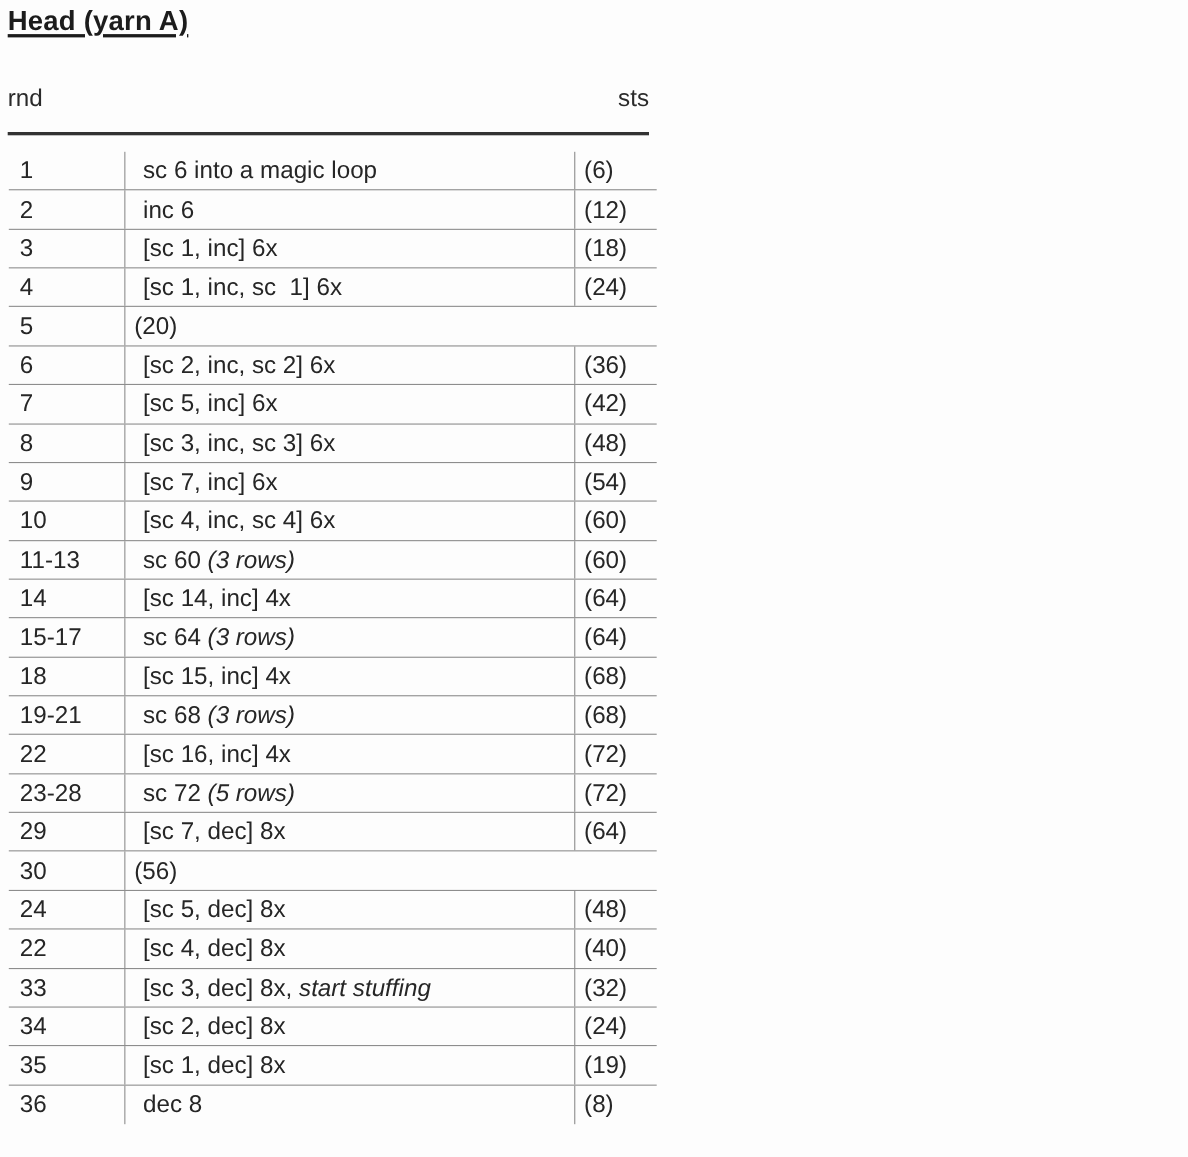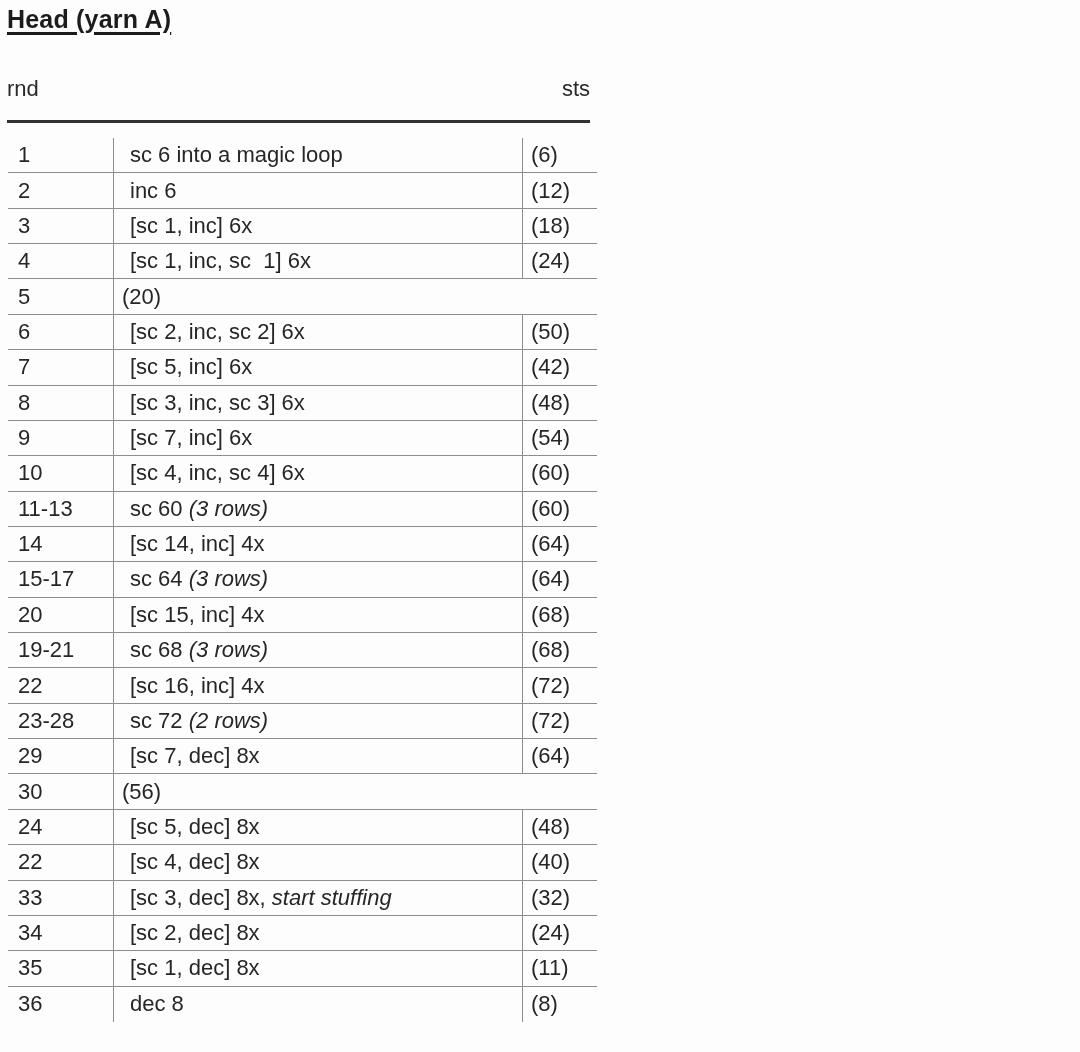--- a/index.html
+++ b/index.html
@@ -165,21 +165,21 @@
 
     <div class="row">
       <div class="cell c-rnd">
         <span>6</span>
       </div>
       <div class="cell c-ins">
         <span>[sc 2, inc, sc 2] 6x</span>
           <span class="ital"></span>
       </div>
       <div class="cell c-sts">
-        <span>(50)</span>
+        <span>(36)</span>
       </div>
     </div>
 
     <div class="row">
       <div class="cell c-rnd">
         <span>7</span>
       </div>
       <div class="cell c-ins">
         <span>[sc 5, inc] 6x</span>
           <span class="ital"></span>
@@ -262,21 +262,21 @@
         <span>sc 64 </span>
           <span class="ital">(3 rows)</span>
       </div>
       <div class="cell c-sts">
         <span>(64)</span>
       </div>
     </div>
 
     <div class="row">
       <div class="cell c-rnd">
-        <span>20</span>
+        <span>18</span>
       </div>
       <div class="cell c-ins">
         <span>[sc 15, inc] 4x</span>
           <span class="ital"></span>
       </div>
       <div class="cell c-sts">
         <span>(68)</span>
       </div>
     </div>
 
@@ -305,21 +305,21 @@
         <span>(72)</span>
       </div>
     </div>
 
     <div class="row">
       <div class="cell c-rnd">
         <span>23-28</span>
       </div>
       <div class="cell c-ins">
         <span>sc 72 </span>
-          <span class="ital">(2 rows)</span>
+          <span class="ital">(5 rows)</span>
       </div>
       <div class="cell c-sts">
         <span>(72)</span>
       </div>
     </div>
 
     <div class="row">
       <div class="cell c-rnd">
         <span>29</span>
       </div>
@@ -395,21 +395,21 @@
 
     <div class="row">
       <div class="cell c-rnd">
         <span>35</span>
       </div>
       <div class="cell c-ins">
         <span>[sc 1, dec] 8x</span>
           <span class="ital"></span>
       </div>
       <div class="cell c-sts">
-        <span>(11)</span>
+        <span>(19)</span>
       </div>
     </div>
 
     <div class="row">
       <div class="cell c-rnd">
         <span>36</span>
       </div>
       <div class="cell c-ins">
         <span>dec 8</span>
           <span class="ital"></span>

